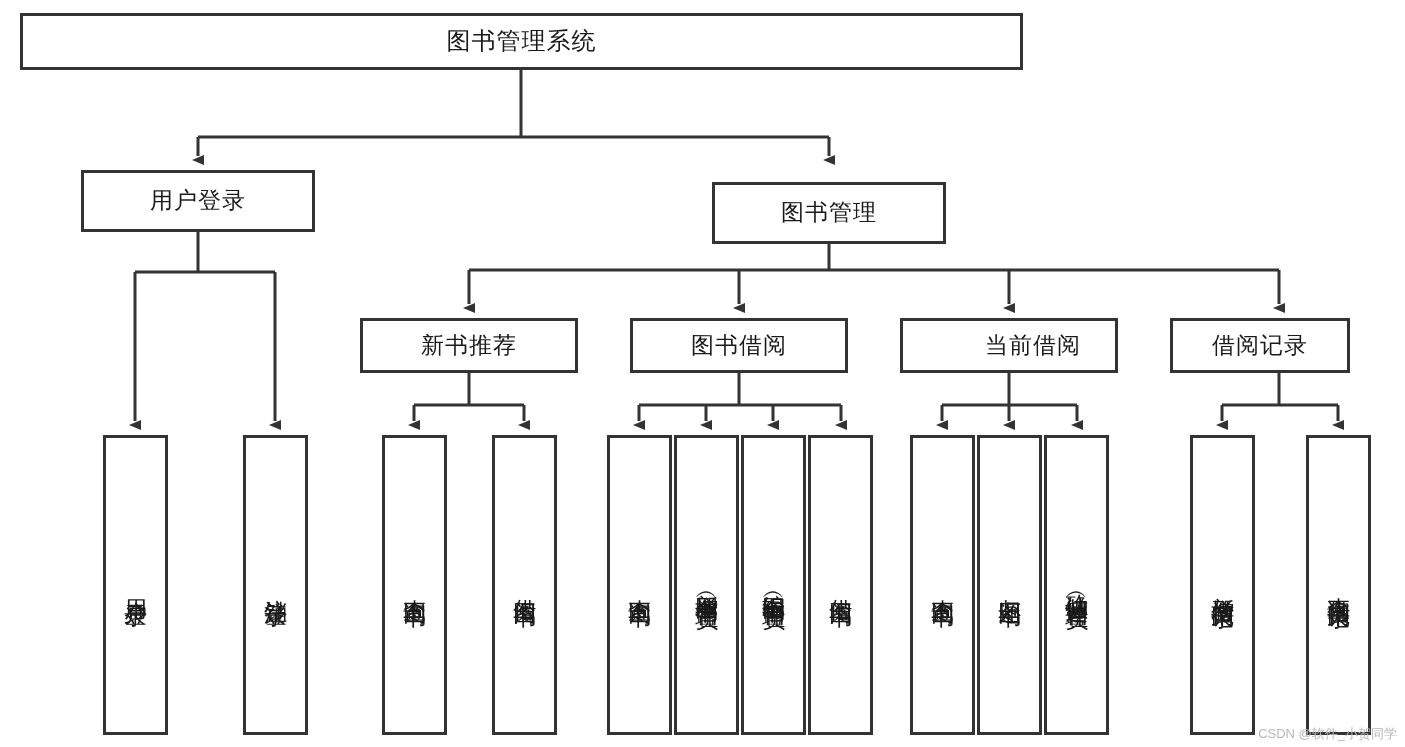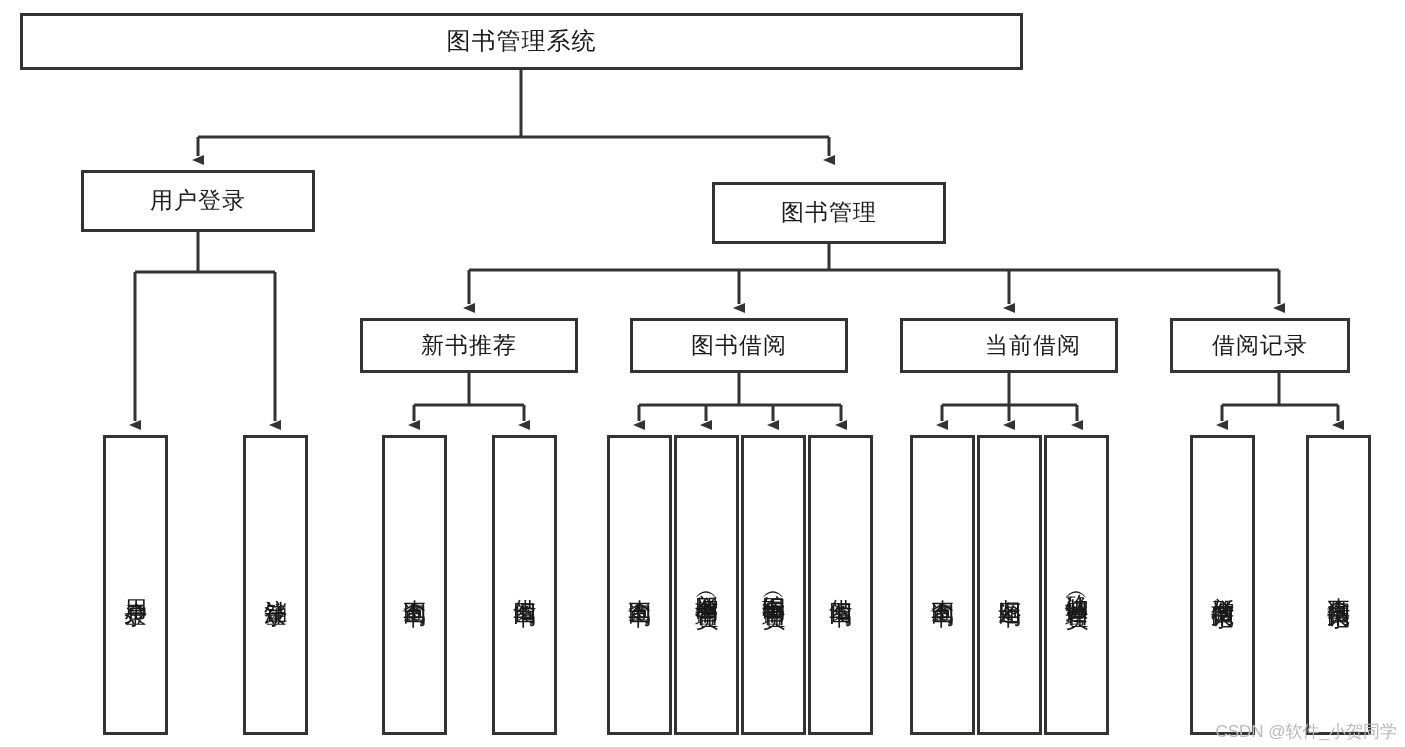--- a/index.html
+++ b/index.html
@@ -58,21 +58,21 @@
     display: block;
     white-space: nowrap;
   }
   .node.root {
     font-size: 24px;
   }
   .watermark {
     position: absolute;
     right: 8px;
     bottom: 4px;
-    font-size: 17px;
+    font-size: 13px;
     color: #b8b8b8;
     z-index: 5;
     white-space: nowrap;
   }
 </style>
 </head>
 <body>
 
 <div id="canvas">
 

